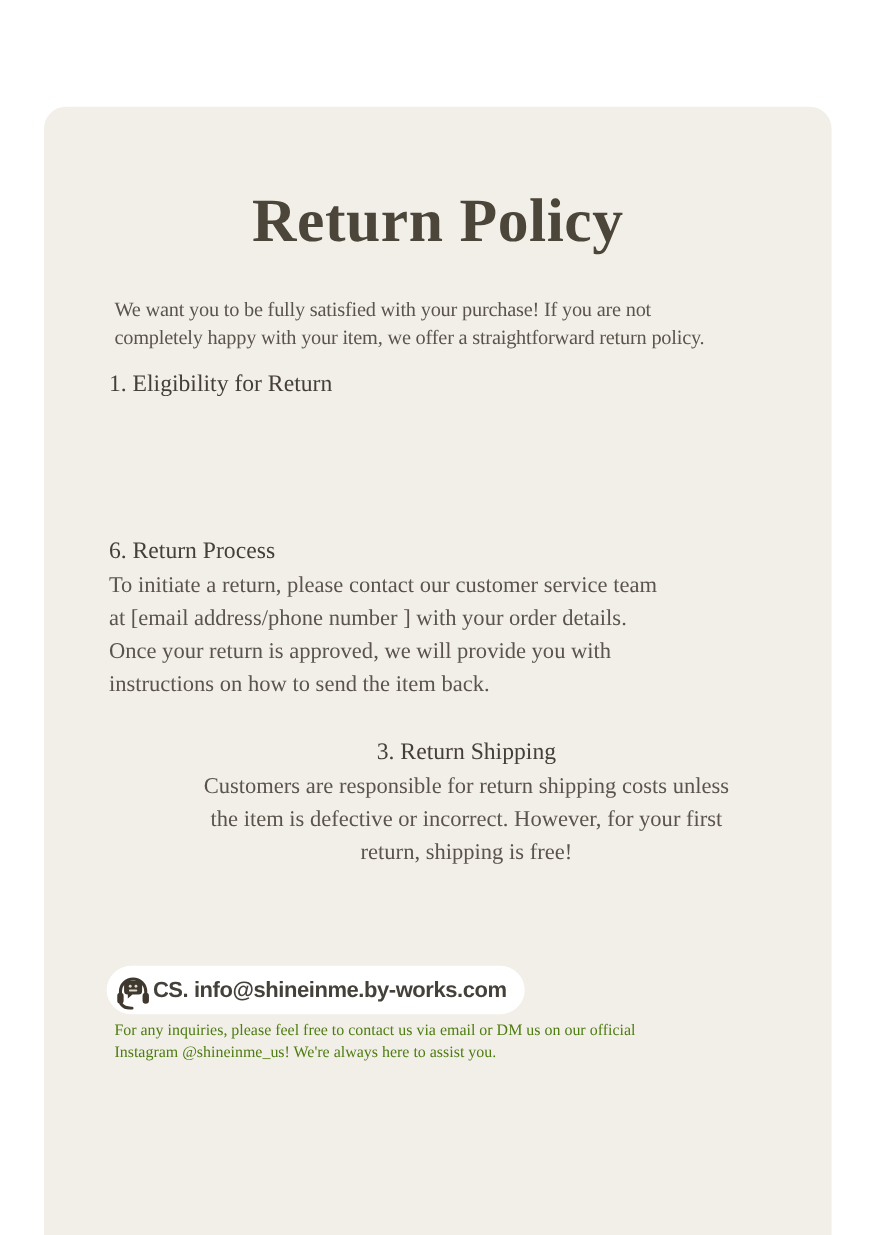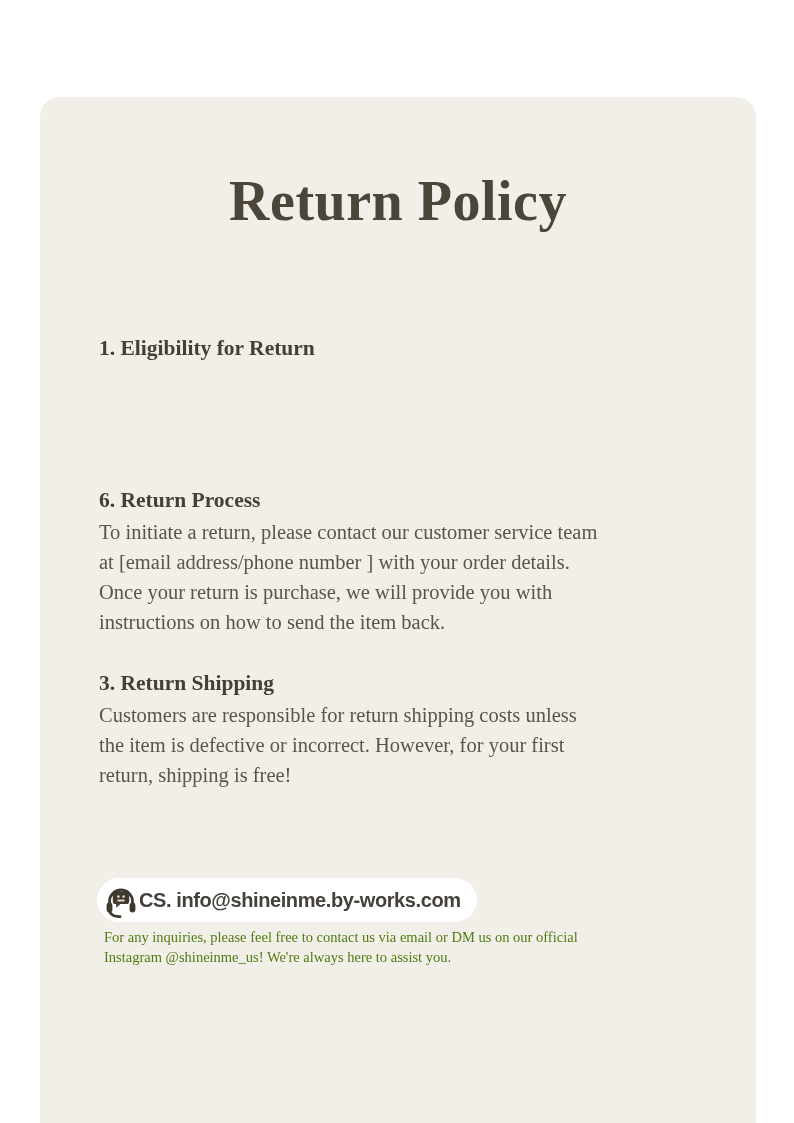--- a/index.html
+++ b/index.html
@@ -35,25 +35,25 @@
     width: 648px;
     font-size: 18.5px;
     line-height: 26px;
     letter-spacing: -0.2px;
     color: #5a544c;
     white-space: pre-line;
   }
   .section { position: absolute; left: 59px; width: 650px; }
   .section-1 { top: 238px; }
   .section-2 { top: 390px; }
-  .section-3 { top: 573px; }
+  .section-3 { top: 573px; text-align: center; }
   .section h2 {
     font-family: "Liberation Serif", serif;
     font-size: 21.5px;
-    font-weight: 700;
+    font-weight: 400;
     line-height: 26px;
     color: #443f37;
     margin-bottom: 4px;
   }
   .section p {
     font-size: 20.5px;
     line-height: 30px;
     color: #5a544c;
     white-space: pre-line;
   }
@@ -89,30 +89,32 @@
   }
 </style>
 </head>
 <body>
 
 <div class="page">
   <div class="card">
 
     <h1 class="title">Return Policy</h1>
 
+    <p class="intro">We want you to be fully satisfied with your purchase!  If you are not
+completely happy with your item, we offer a straightforward return policy.</p>
 
     <section class="section section-1">
       <h2>1. Eligibility for Return</h2>
     </section>
 
     <section class="section section-2">
       <h2>6. Return Process</h2>
       <p>To initiate a return, please contact our customer service team
 at [email address/phone number ] with your order details.
-Once your return is purchase, we will provide you with
+Once your return is approved, we will provide you with
 instructions on how to send the item back.</p>
     </section>
 
     <section class="section section-3">
       <h2>3. Return Shipping</h2>
       <p>Customers are responsible for return shipping costs unless
 the item is defective or incorrect. However, for your first
 return, shipping is free!</p>
     </section>
 

